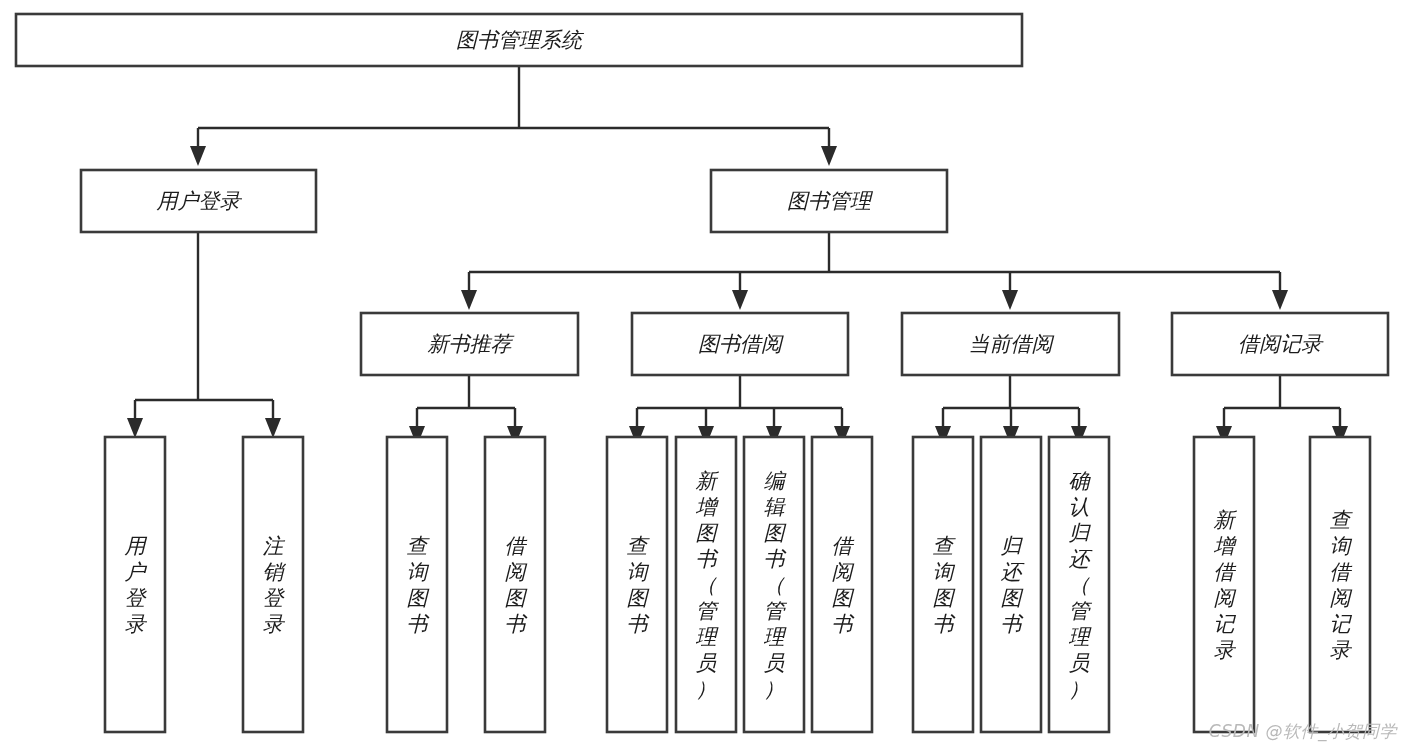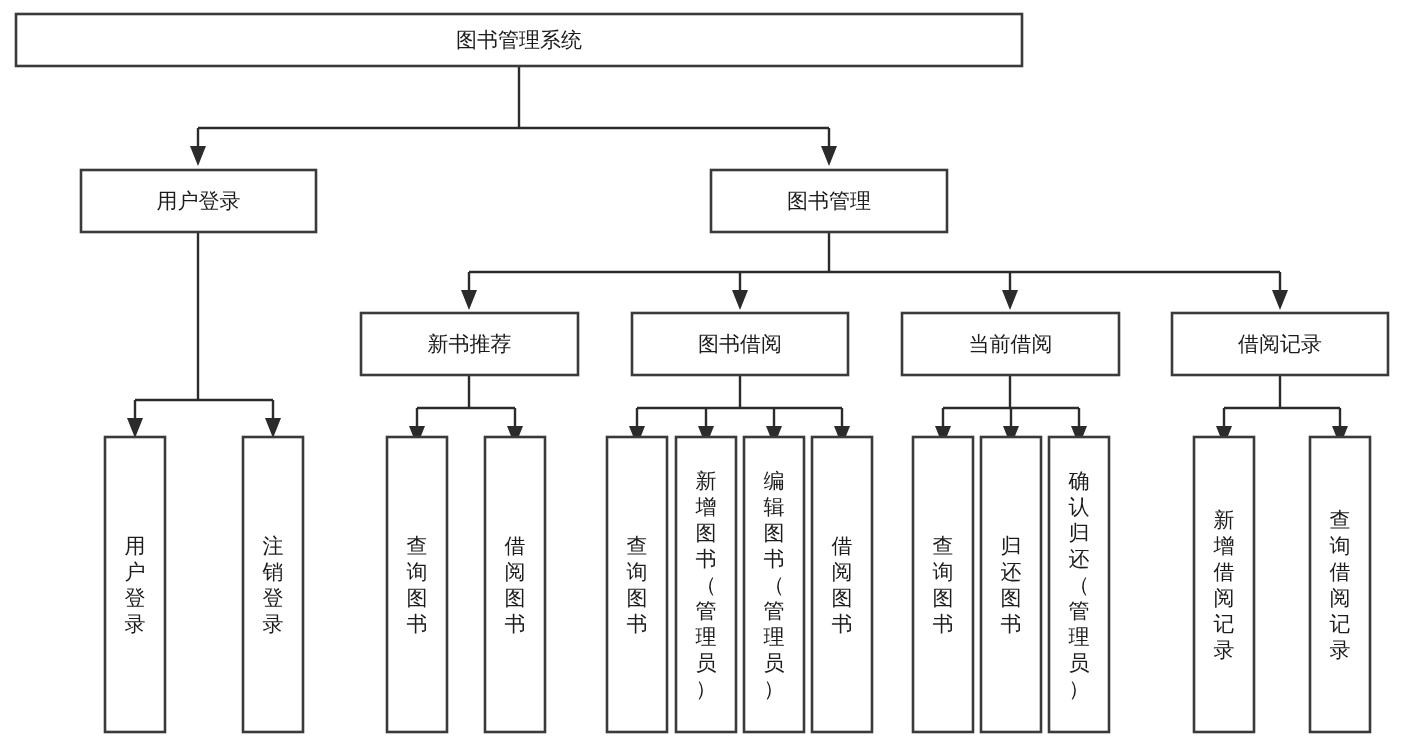--- a/index.html
+++ b/index.html
@@ -12,20 +12,21 @@
     width: 1405px;
     height: 747px;
     font-family: "DejaVu Sans", "Liberation Sans", sans-serif;
     overflow: hidden;
     position: relative;
   }
   #diagram-root {
     position: relative;
     width: 1405px;
     height: 747px;
+    font-style: italic;
   }
   svg#tree-svg {
     position: absolute;
     left: 0;
     top: 0;
     width: 1405px;
     height: 747px;
     display: block;
   }
   .node-box {
@@ -216,13 +217,14 @@
         <g>
           <rect x="1194" y="437" width="60" height="295" class="node-box"></rect>
           <text x="1224" class="node-label-v"><tspan x="1224" y="526.78">新</tspan><tspan x="1224" y="552.78">增</tspan><tspan x="1224" y="578.78">借</tspan><tspan x="1224" y="604.78">阅</tspan><tspan x="1224" y="630.78">记</tspan><tspan x="1224" y="656.78">录</tspan></text>
         </g>
         <g>
           <rect x="1310" y="437" width="60" height="295" class="node-box"></rect>
           <text x="1340" class="node-label-v"><tspan x="1340" y="526.78">查</tspan><tspan x="1340" y="552.78">询</tspan><tspan x="1340" y="578.78">借</tspan><tspan x="1340" y="604.78">阅</tspan><tspan x="1340" y="630.78">记</tspan><tspan x="1340" y="656.78">录</tspan></text>
         </g>
       </g>
   </svg>
+  <div class="watermark">CSDN @软件_小贺同学</div>
 </div>
 
 </body></html>

